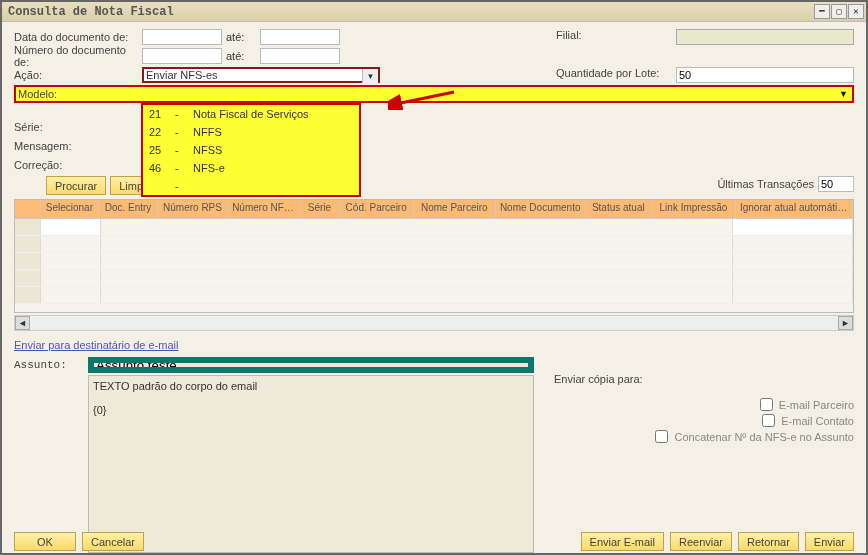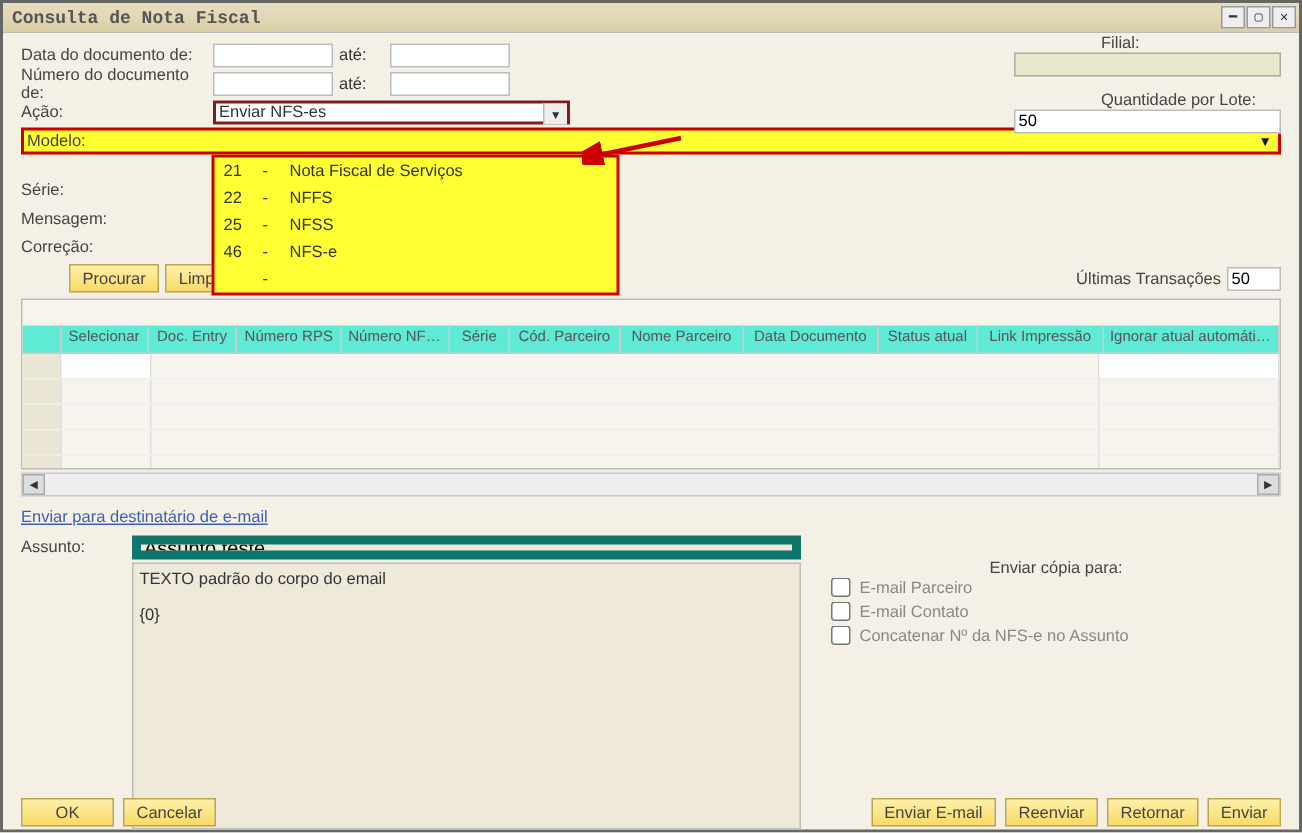--- a/index.html
+++ b/index.html
@@ -8,62 +8,62 @@
   .titlebar { background: linear-gradient(#e8dfc0, #d9cfa8); height: 20px; display: flex; align-items: center; justify-content: space-between; padding: 0 2px; border-bottom: 1px solid #bbb; font-family: Liberation Mono, monospace; }
   .titlebar .title { font-weight: bold; font-size: 12px; padding-left: 4px; color: #555; }
   .titlebar .controls { display: flex; gap: 0; }
   .titlebar .ctrl { width: 16px; height: 15px; background: #eee; border: 1px solid #999; margin-left: 1px; display:flex; align-items:center; justify-content:center; font-size:9px; cursor:pointer; }
   .content { padding: 6px 12px 6px 12px; position: relative; }
   .form-row { display: flex; align-items: center; height: 18px; margin-bottom: 1px; }
   .label { width: 128px; color: #444; }
   .input { border: 1px solid #bbb; background: #fff; height: 16px; font-size: 11px; padding: 0 2px; }
   .input.small { width: 80px; }
   .label2 { width: 30px; margin: 0 4px; }
-  .right-field { margin-left: auto; display: flex; align-items:flex-end;flex-direction:column; }
+  .right-field { margin-left: auto; display: flex; align-items:flex-start; }
   .right-field .label { width: 120px; text-align:left; }
   .filial-input { width: 178px; background:#e8e8cc; border:1px solid #aaa; height:16px; }
   .qlote-input { width: 178px; }
   .acao-row { display:flex; align-items:center; height:18px; margin-bottom:1px; }
   .acao-select { border:2px solid #7f1d1d; background:#fff; height:16px; width:238px; display:flex; align-items:center; padding:0 2px; position:relative; }
   .dd-arrow { position:absolute; right:0; top:0; width:16px; height:14px; border-left:1px solid #bbb; display:flex; align-items:center; justify-content:center; font-size:8px; background:#eee; }
   .modelo-row { display:flex; align-items:center; height:18px; margin-bottom:15px; border:2px solid #cc0000; background:#ffff33; padding:0 2px;gap:18px; }
   .modelo-row .label { width:124px; color:#444; }
   .modelo-select { flex:1; height:14px; display:flex; align-items:center; justify-content:flex-end; padding-right:2px; position:relative; }
   .modelo-select .dd { font-size:9px; color:#111; }
-  .dropdown { position:absolute; left:139px; top:81px; width:272px; border:2px solid #cc0000; background:#ffff33; z-index:10; }
+  .dropdown { position:absolute; left:139px; top:81px; width:220px; border:2px solid #cc0000; background:#ffff33; z-index:10; }
   .dropdown-row { display:flex; height:18px; align-items:center; padding:0 6px; font-size:11px; }
   .dropdown-row span.code { width:26px; }
   .dropdown-row span.dash { width:18px; }
   .arrow-callout { position:absolute; left:386px; top:64px; z-index:20; }
   .arrow-callout svg { display:block; }
   .btn { border:1px solid #b8a54c; background: linear-gradient(#fff0a8, #fada67); padding: 2px 8px; font-size:11px; color:#444; cursor:pointer; height:19px; }
-  .button-row { display:flex; gap:4px; margin-top:56px; margin-bottom:4px; align-items:center;padding-left:32px; }
+  .button-row { display:flex; gap:4px; margin-top:56px; margin-bottom:4px; align-items:flex-start;padding-left:32px; }
   .ultimas { margin-left:auto; display:flex; align-items:center; gap:4px; }
   .ultimas .label { width:auto; }
   .ultimas-input{ width:36px; }
   .grid { border:1px solid #bbb; background:#f7f4ed; height:114px; overflow:hidden; position:relative; }
-  .grid-header { display:flex; background:#5eead4; border-bottom:1px solid #ccc; height:19px;margin-top:17px; }
+  .grid-header { display:flex; background:#fdba74; border-bottom:1px solid #ccc; height:19px; }
   .grid-header .col, .grid-header .colh { border-right:1px solid #ccc; padding:2px 4px; font-size:10px; color:#555; overflow:hidden; white-space:nowrap; text-overflow:ellipsis; text-align:center; }
   .grid-body { background:#f7f4ed; }
   .grid-row { display:flex; height:17px; border-bottom:1px solid #eee; }
   .grid-row .cell { border-right:1px solid #ddd; }
   .grid-scroll { display:flex; align-items:center; background:#eee; border:1px solid #ccc; height:16px; margin-top:2px; }
   .grid-scroll .arrow { width:15px; height:14px; border:1px solid #aaa; background:#ddd; display:flex; align-items:center; justify-content:center; font-size:9px; cursor:pointer;}
   .grid-scroll .track { flex:1; }
   .section-link { color:#3a5fb5; text-decoration:underline; margin:8px 0 6px 0; display:inline-block; font-size:11px; }
   .email-area { display:flex; gap:20px; }
   .email-left { flex:1; }
   .assunto-row { display:flex; align-items:center; gap:4px; margin-bottom:2px; }
-  .assunto-row .label { width:70px; }
+  .assunto-row .label { width:70px;font-family:Liberation Mono, monospace; }
   .assunto-input { flex:1; border:6px solid #0f766e; background:#efe9d9; height:16px; padding:0 2px; }
   .body-box { border:1px solid #bbb; background:#efe9d9; height:178px; padding:4px; margin-left:74px; }
   .body-box div { margin-bottom:12px; }
   .email-right { width:300px; padding-top:16px; }
-  .email-right .heading { margin-bottom:0; font-size:11px; color:#444;text-align:center; }
-  .checkrow { display:flex; align-items:center; gap:6px; margin-bottom:3px; color:#888; font-size:11px; }
+  .email-right .heading { margin-bottom:13px; font-size:11px; color:#444; }
+  .checkrow { display:flex; align-items:center; gap:6px; margin-bottom:3px; color:#888; font-size:11px;justify-content:flex-end; }
   .checkrow input { accent-color:#999; }
   .footer { position:absolute; bottom:8px; left:12px; right:12px; display:flex; align-items:center; }
   .footer .left-btns { display:flex; gap:6px; }
   .footer .right-btns { margin-left:auto; display:flex; gap:6px; }
   .col-sel { width:26px !important; border-right:1px solid #ccc; padding:2px; background:#ece7d5;}
   .c0{width:26px}.c1{width:60px}.c2{width:60px}.c3{width:72px}.c4{width:74px}.c5{width:40px}.c6{width:76px}.c7{width:84px}.c8{width:92px}.c9{width:68px}.c10{width:86px}.c11{width:120px;}
 </style>
 </head>
 <body>
 
@@ -187,21 +187,21 @@
     <div class="grid">
       <div class="grid-header">
         <div class="colh c0"></div>
         <div class="colh c1">Selecionar</div>
         <div class="colh c2">Doc. Entry</div>
         <div class="colh c3">Número RPS</div>
         <div class="colh c4">Número NFS-e</div>
         <div class="colh c5">Série</div>
         <div class="colh c6">Cód. Parceiro</div>
         <div class="colh c7">Nome Parceiro</div>
-        <div class="colh c8">Data Documento</div>
+        <div class="colh c8">Nome Documento</div>
         <div class="colh c9">Status atual</div>
         <div class="colh c10">Link Impressão</div>
         <div class="colh c11">Ignorar atual automático?</div>
       </div>
       <div class="grid-body">
         <div class="grid-row">
           <div class="cell c0 col-sel"></div>
             <div class="cell c1" style="background:#fff"></div>
             <div class="cell" style="flex:1"></div>
             <div class="cell c11" style="background:#fff"></div>

